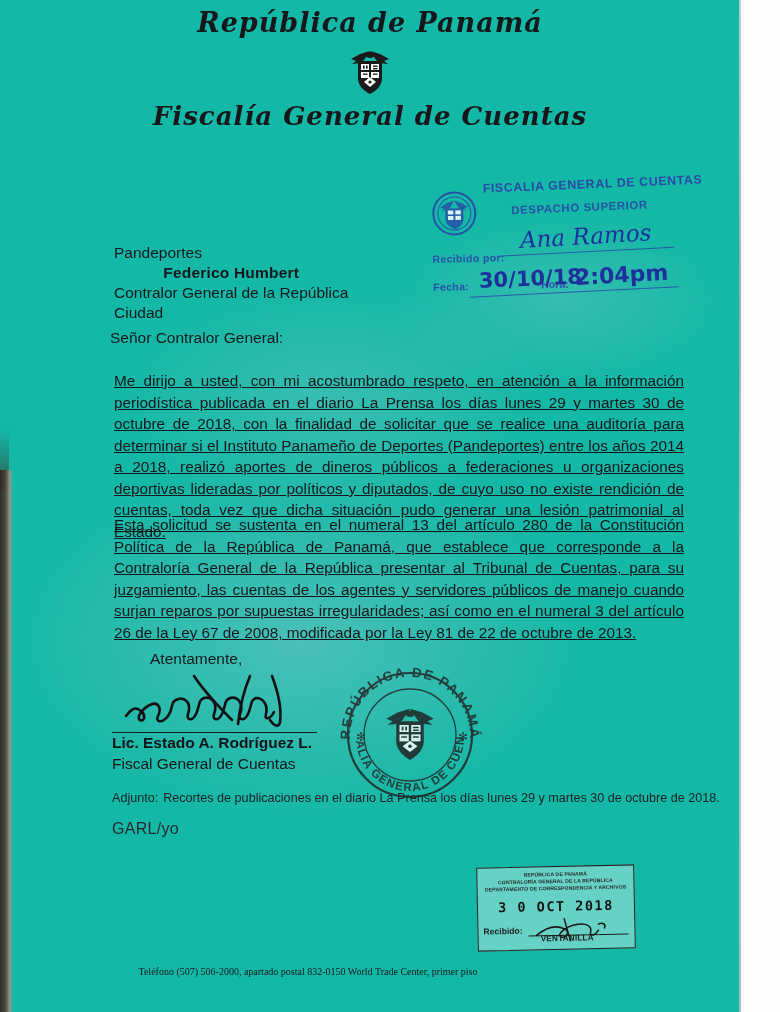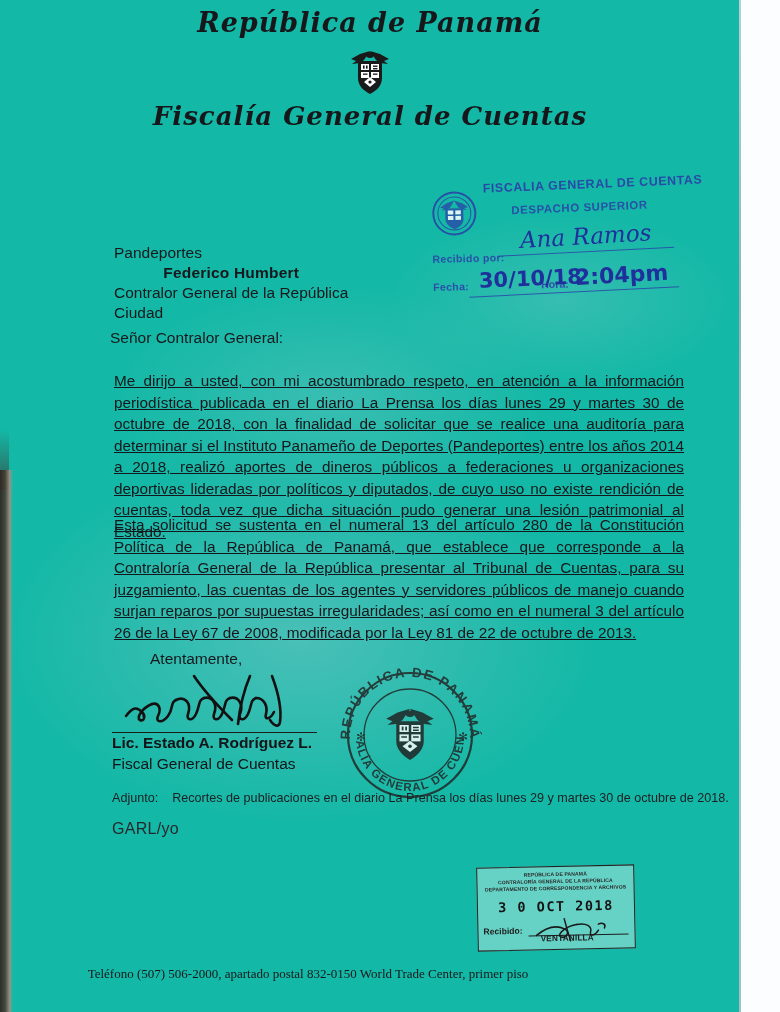--- a/index.html
+++ b/index.html
@@ -192,38 +192,38 @@
   }
 
   .attachment {
     position: absolute;
     left: 112px;
     top: 791px;
     font-size: 12.6px;
     color: #1b1e22;
     white-space: nowrap;
   }
-  .attachment .att-label { margin-right: 14px; }
+  .attachment .att-label { margin-right: 5px; }
   .initials {
     position: absolute;
     left: 112px;
     top: 820px;
     font-size: 16px;
     letter-spacing: .3px;
     color: #24282c;
   }
 
   .footer {
     position: absolute;
     left: 0;
     top: 966px;
     width: 616px;
     text-align: center;
     font-family: "Liberation Serif", "DejaVu Serif", serif;
-    font-size: 13px;
+    font-size: 10px;
     color: #15171a;
   }
 
   
   .blue-stamp {
     position: absolute;
     left: 428px;
     top: 174px;
     width: 250px;
     height: 132px;

